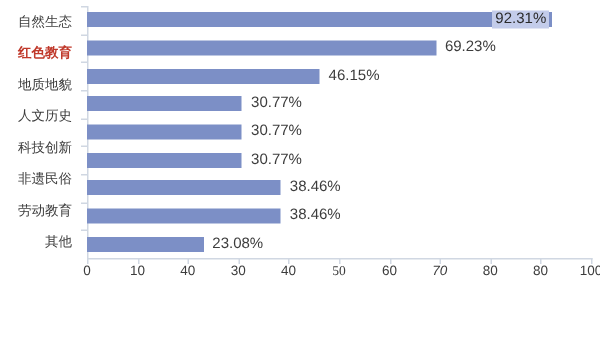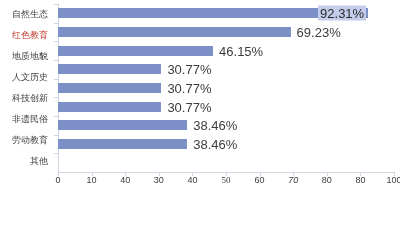--- a/index.html
+++ b/index.html
@@ -70,21 +70,21 @@
     height: 10px;
     background: #7c8fc6;
     position: relative;
   }
   .bar-value {
     position: absolute;
     left: 100%;
     top: 50%;
     transform: translateY(-50%);
     margin-left: 6px;
-    font-size: 13px;
+    font-size: 10px;
     color: #3c3c3c;
     white-space: nowrap;
     line-height: 1;
   }
   .bar-value.inside {
     left: auto;
     right: 2px;
     margin-left: 0;
     background: #c3ccea;
     color: #2b2b2b;
@@ -107,20 +107,21 @@
     justify-content: flex-end;
     font-size: 9px;
     color: #3c3c3c;
     white-space: nowrap;
     padding-right: 4px;
     box-sizing: border-box;
     line-height: 1;
   }
   .cat-label.highlight {
     color: #c0392b;
+    font-weight: bold;
   }
   
   .x-labels {
     position: absolute;
     left: 58px;
     top: 176px;
     width: 336px;
     height: 16px;
   }
   .x-label {
@@ -204,20 +205,23 @@
           </div>
         </div>
         <div class="row">
           <div class="tick-y"></div>
           <div class="bar" style="width: 129.226px; background: rgb(124, 143, 198);">
             <span class="bar-value">38.46%</span>
           </div>
         </div>
         <div class="row">
           <div class="tick-y"></div>
+          <div class="bar" style="width: 77.5488px; background: rgb(124, 143, 198);">
+            <span class="bar-value">23.08%</span>
+          </div>
         </div>
       </div>
   </div>
 
   <div class="x-labels">
       <div class="x-label" style="left: 0px;">0</div>
       <div class="x-label" style="left: 33.6px;">10</div>
       <div class="x-label" style="left: 67.2px;">40</div>
       <div class="x-label" style="left: 100.8px;">30</div>
       <div class="x-label" style="left: 134.4px;">40</div>

